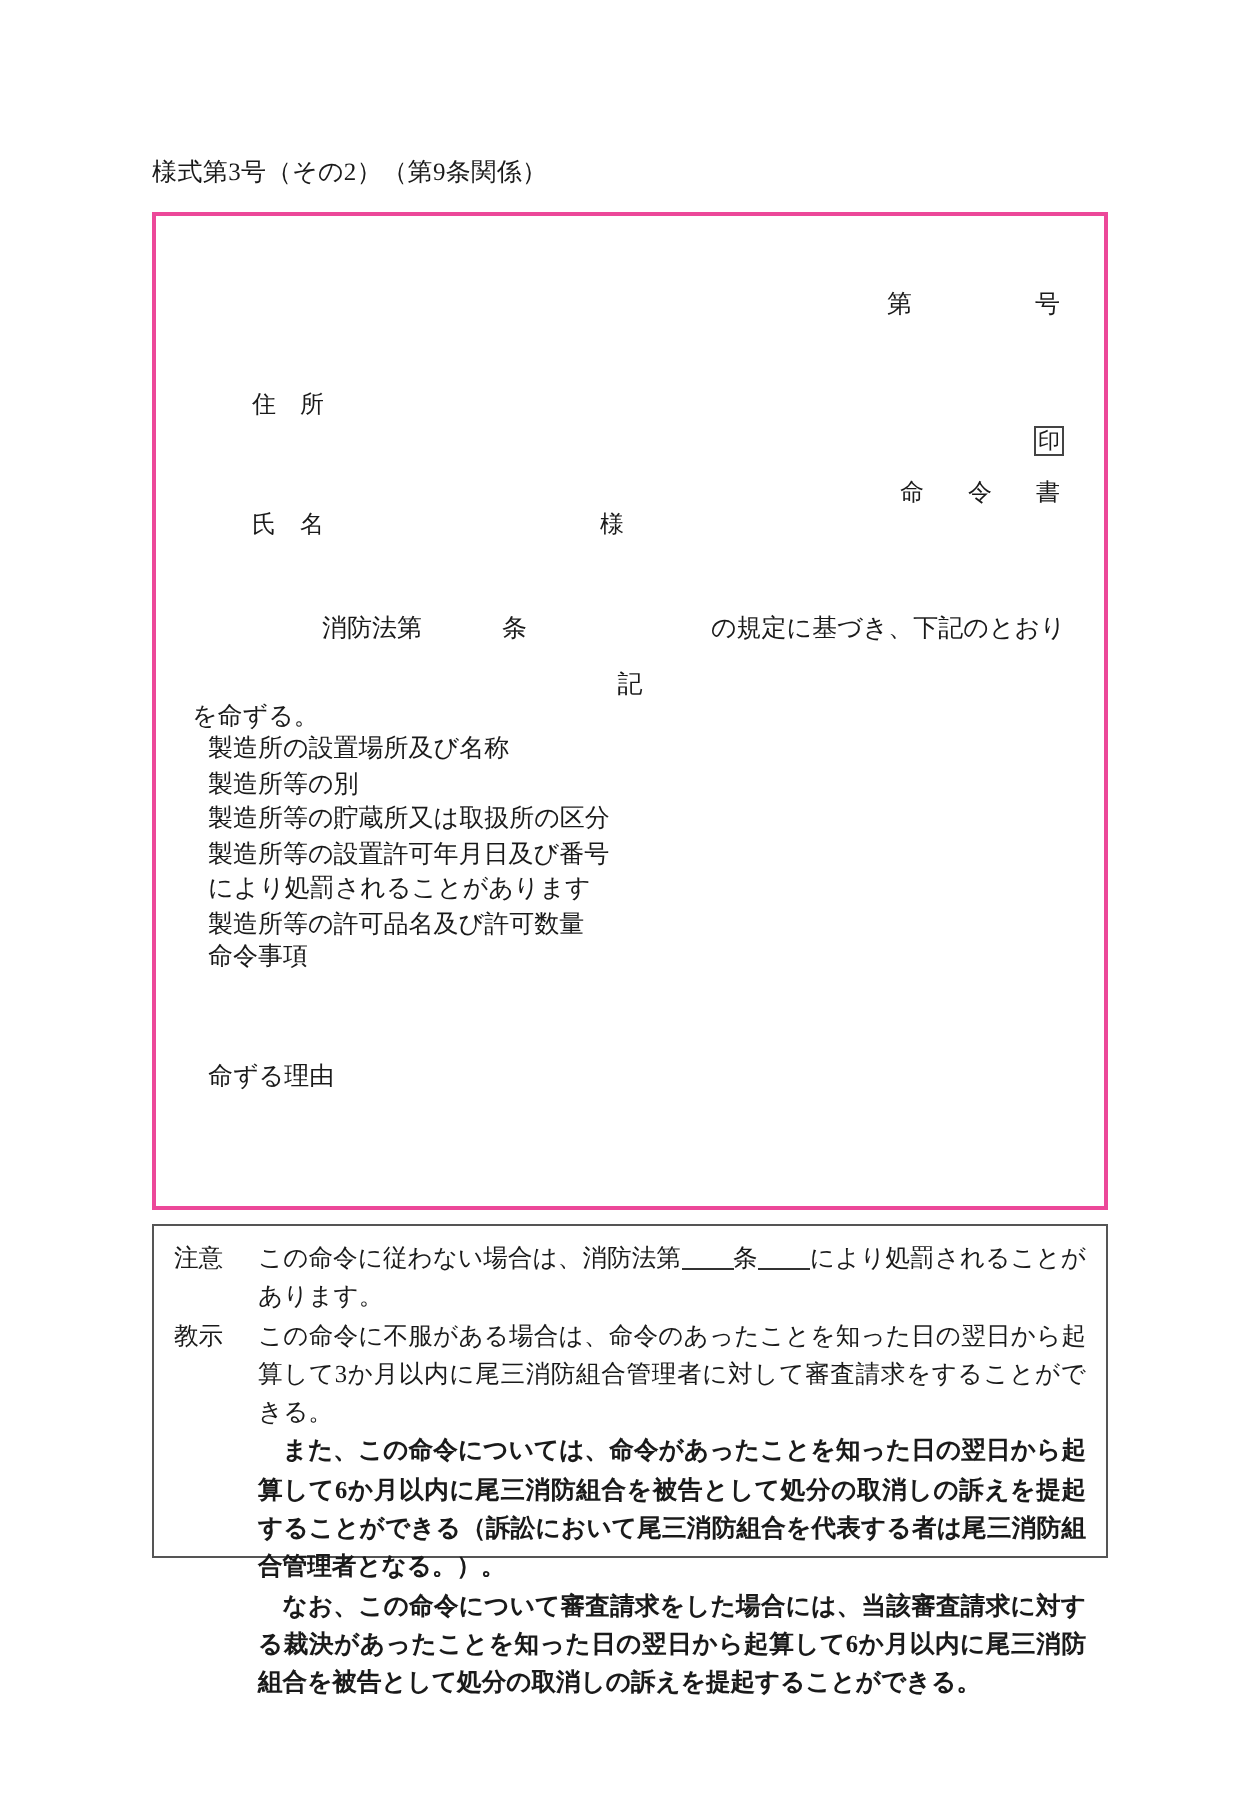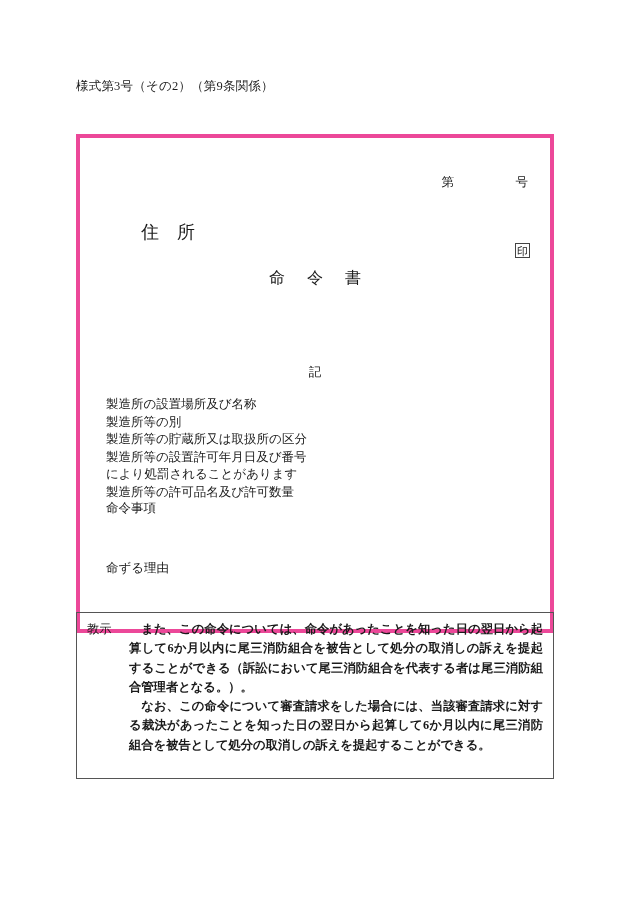--- a/index.html
+++ b/index.html
@@ -34,23 +34,22 @@
     white-space: nowrap;
   }
 
   
   .main-box {
     position: absolute;
     left: 76px;
     top: 106px;
     width: 478px;
     height: 499px;
-    border: 4px solid #ec4899;
+    border: 2px solid #ec4899;
     box-sizing: border-box;
-    margin-top: 28px;
   }
 
   
   .doc-meta {
     position: absolute;
     right: 22px;
     top: 14px;
     font-size: 12.5px;
     line-height: 20px;
     text-align: left;
@@ -60,23 +59,22 @@
     white-space: pre;
   }
   .meta-a { display: inline-block; width: 74px; }
   .meta-b { display: inline-block; width: 44px; }
 
   
   .addr-block {
     position: absolute;
     left: 24px;
     top: 64px;
-    font-size: 18px;
+    font-size: 12px;
     line-height: 20px;
-    text-align: center;
   }
   .addr-row { white-space: pre; }
   .addr-label { display: inline-block; width: 56px; }
   .addr-hon { display: inline-block; margin-left: 118px; }
 
   
   .seal {
     position: absolute;
     right: 20px;
     top: 105px;
@@ -88,22 +86,22 @@
     text-align: center;
     box-sizing: border-box;
   }
 
   
   .doc-title {
     position: absolute;
     left: 0;
     right: 0;
     top: 130px;
-    text-align: center;
-    font-size: 16px;
+    text-align: right;
+    font-size: 12px;
     letter-spacing: 22px;
     text-indent: 22px;
   }
 
   
   .clause {
     position: absolute;
     left: 18px;
     right: 8px;
     top: 173px;
@@ -203,50 +201,66 @@
     <div class="doc-meta">
       <span class="row">
         <span class="meta-a">第</span><span>号</span>
       </span>
     </div>
 
     <div class="addr-block">
       <div class="addr-row">
         <span class="addr-label">住　所</span>
       </div>
+      <div class="addr-row">
+        <span class="addr-label">氏　名</span><span class="addr-hon">様</span>
+      </div>
     </div>
 
     <div class="seal">印</div>
 
     <div class="doc-title">命令書</div>
 
+    <div class="clause">
+      <span class="l1">
+        <span class="cl-gap-a"></span><span>消防法第</span><span class="cl-gap-a"></span><span>条</span><span class="cl-gap-b"></span><span>の規定に基づき、下記のとおり</span><span class="cl-gap-c"></span>
+      </span>
+      <span class="l2">を命ずる。</span>
+    </div>
 
     <div class="ki">記</div>
 
     <div class="items">
       <span class="item">製造所の設置場所及び名称</span>
       <span class="item">製造所等の別</span>
       <span class="item">製造所等の貯蔵所又は取扱所の区分</span>
       <span class="item">製造所等の設置許可年月日及び番号</span>
       <span class="item">により処罰されることがあります</span>
       <span class="item">製造所等の許可品名及び許可数量</span>
     </div>
 
     <div class="order-matter">命令事項</div>
 
     <div class="order-reason">命ずる理由</div>
 
   </div>
 
   <div class="notice-box">
 
+    <div class="n-row">
+      <div class="n-label">注意</div>
+      <div class="n-body">
+        <p><span>この命令に従わない場合は、消防法第</span><span class="blank-u"></span><span>条</span><span class="blank-u"></span><span>により処罰されることがあります。</span></p>
+      </div>
+    </div>
 
     <div class="n-row">
       <div class="n-label">教示</div>
       <div class="n-body">
+        <p>この命令に不服がある場合は、命令のあったことを知った日の翌日から起算して3か月以内に尾三消防組合管理者に対して審査請求をすることができる。</p>
         <p class="ind">また、この命令については、命令があったことを知った日の翌日から起算して6か月以内に尾三消防組合を被告として処分の取消しの訴えを提起することができる（訴訟において尾三消防組合を代表する者は尾三消防組合管理者となる。）。</p>
         <p class="ind">なお、この命令について審査請求をした場合には、当該審査請求に対する裁決があったことを知った日の翌日から起算して6か月以内に尾三消防組合を被告として処分の取消しの訴えを提起することができる。</p>
       </div>
     </div>
 
   </div>
 
 </div>
 
 </body></html>

